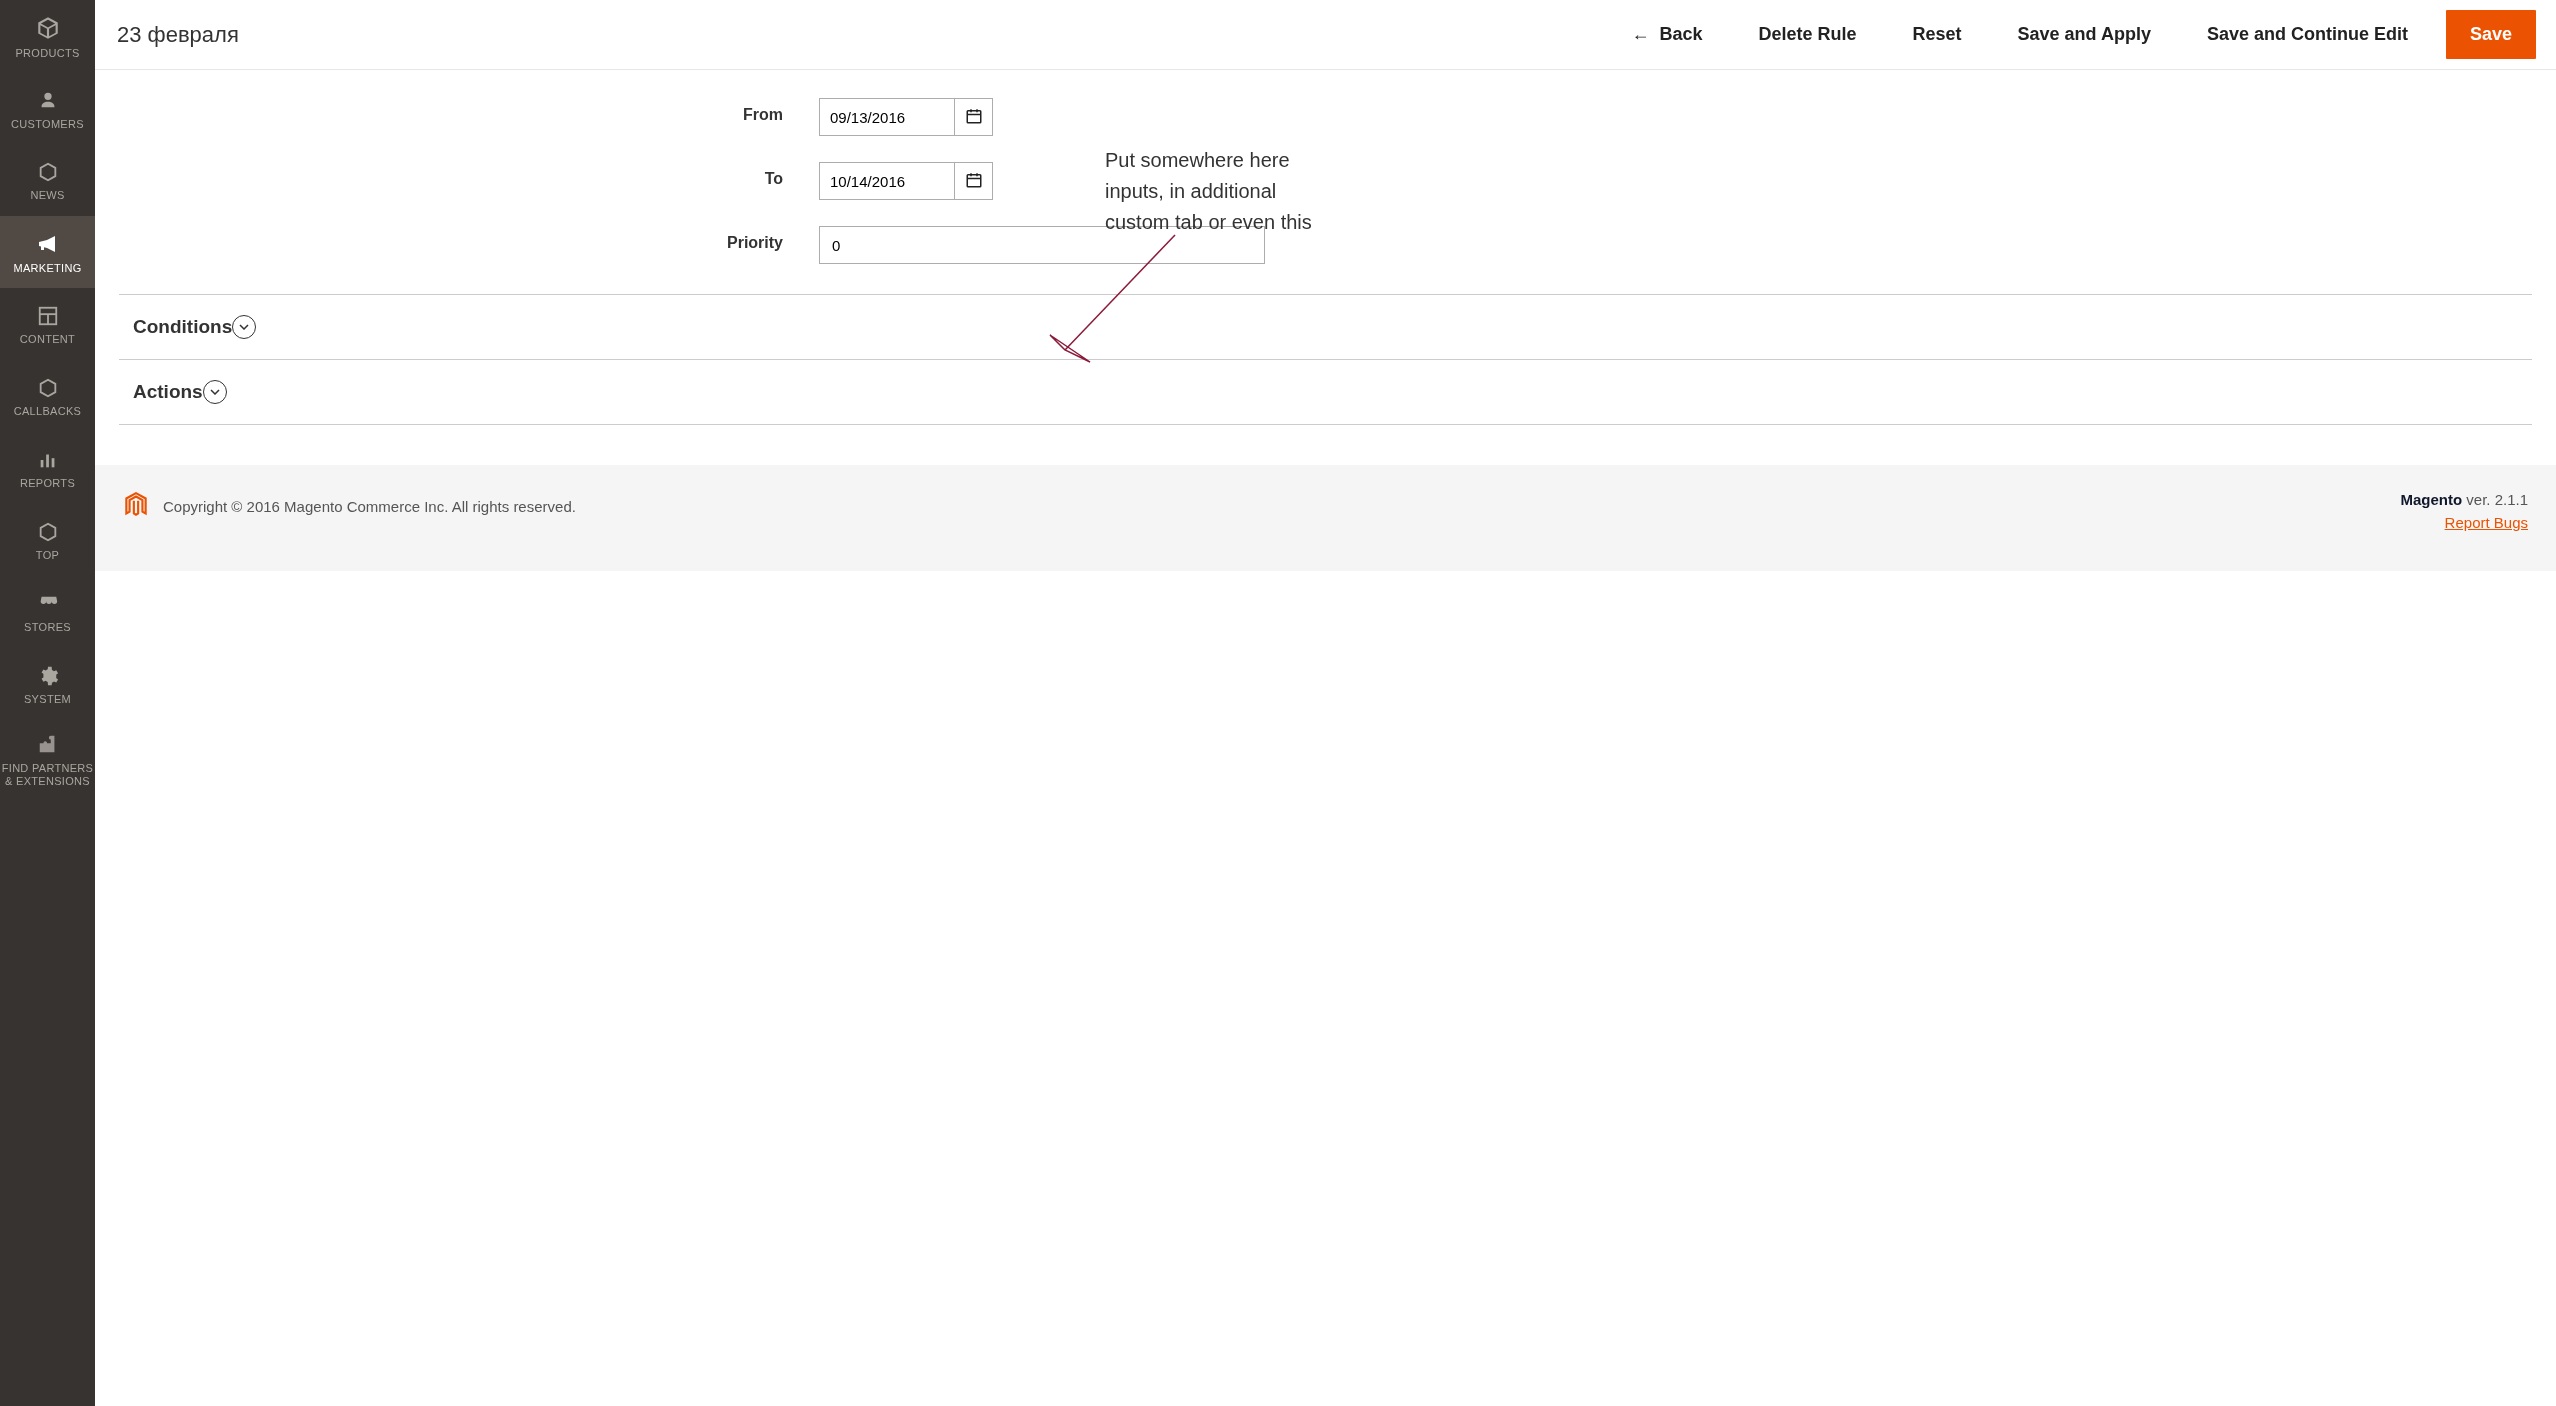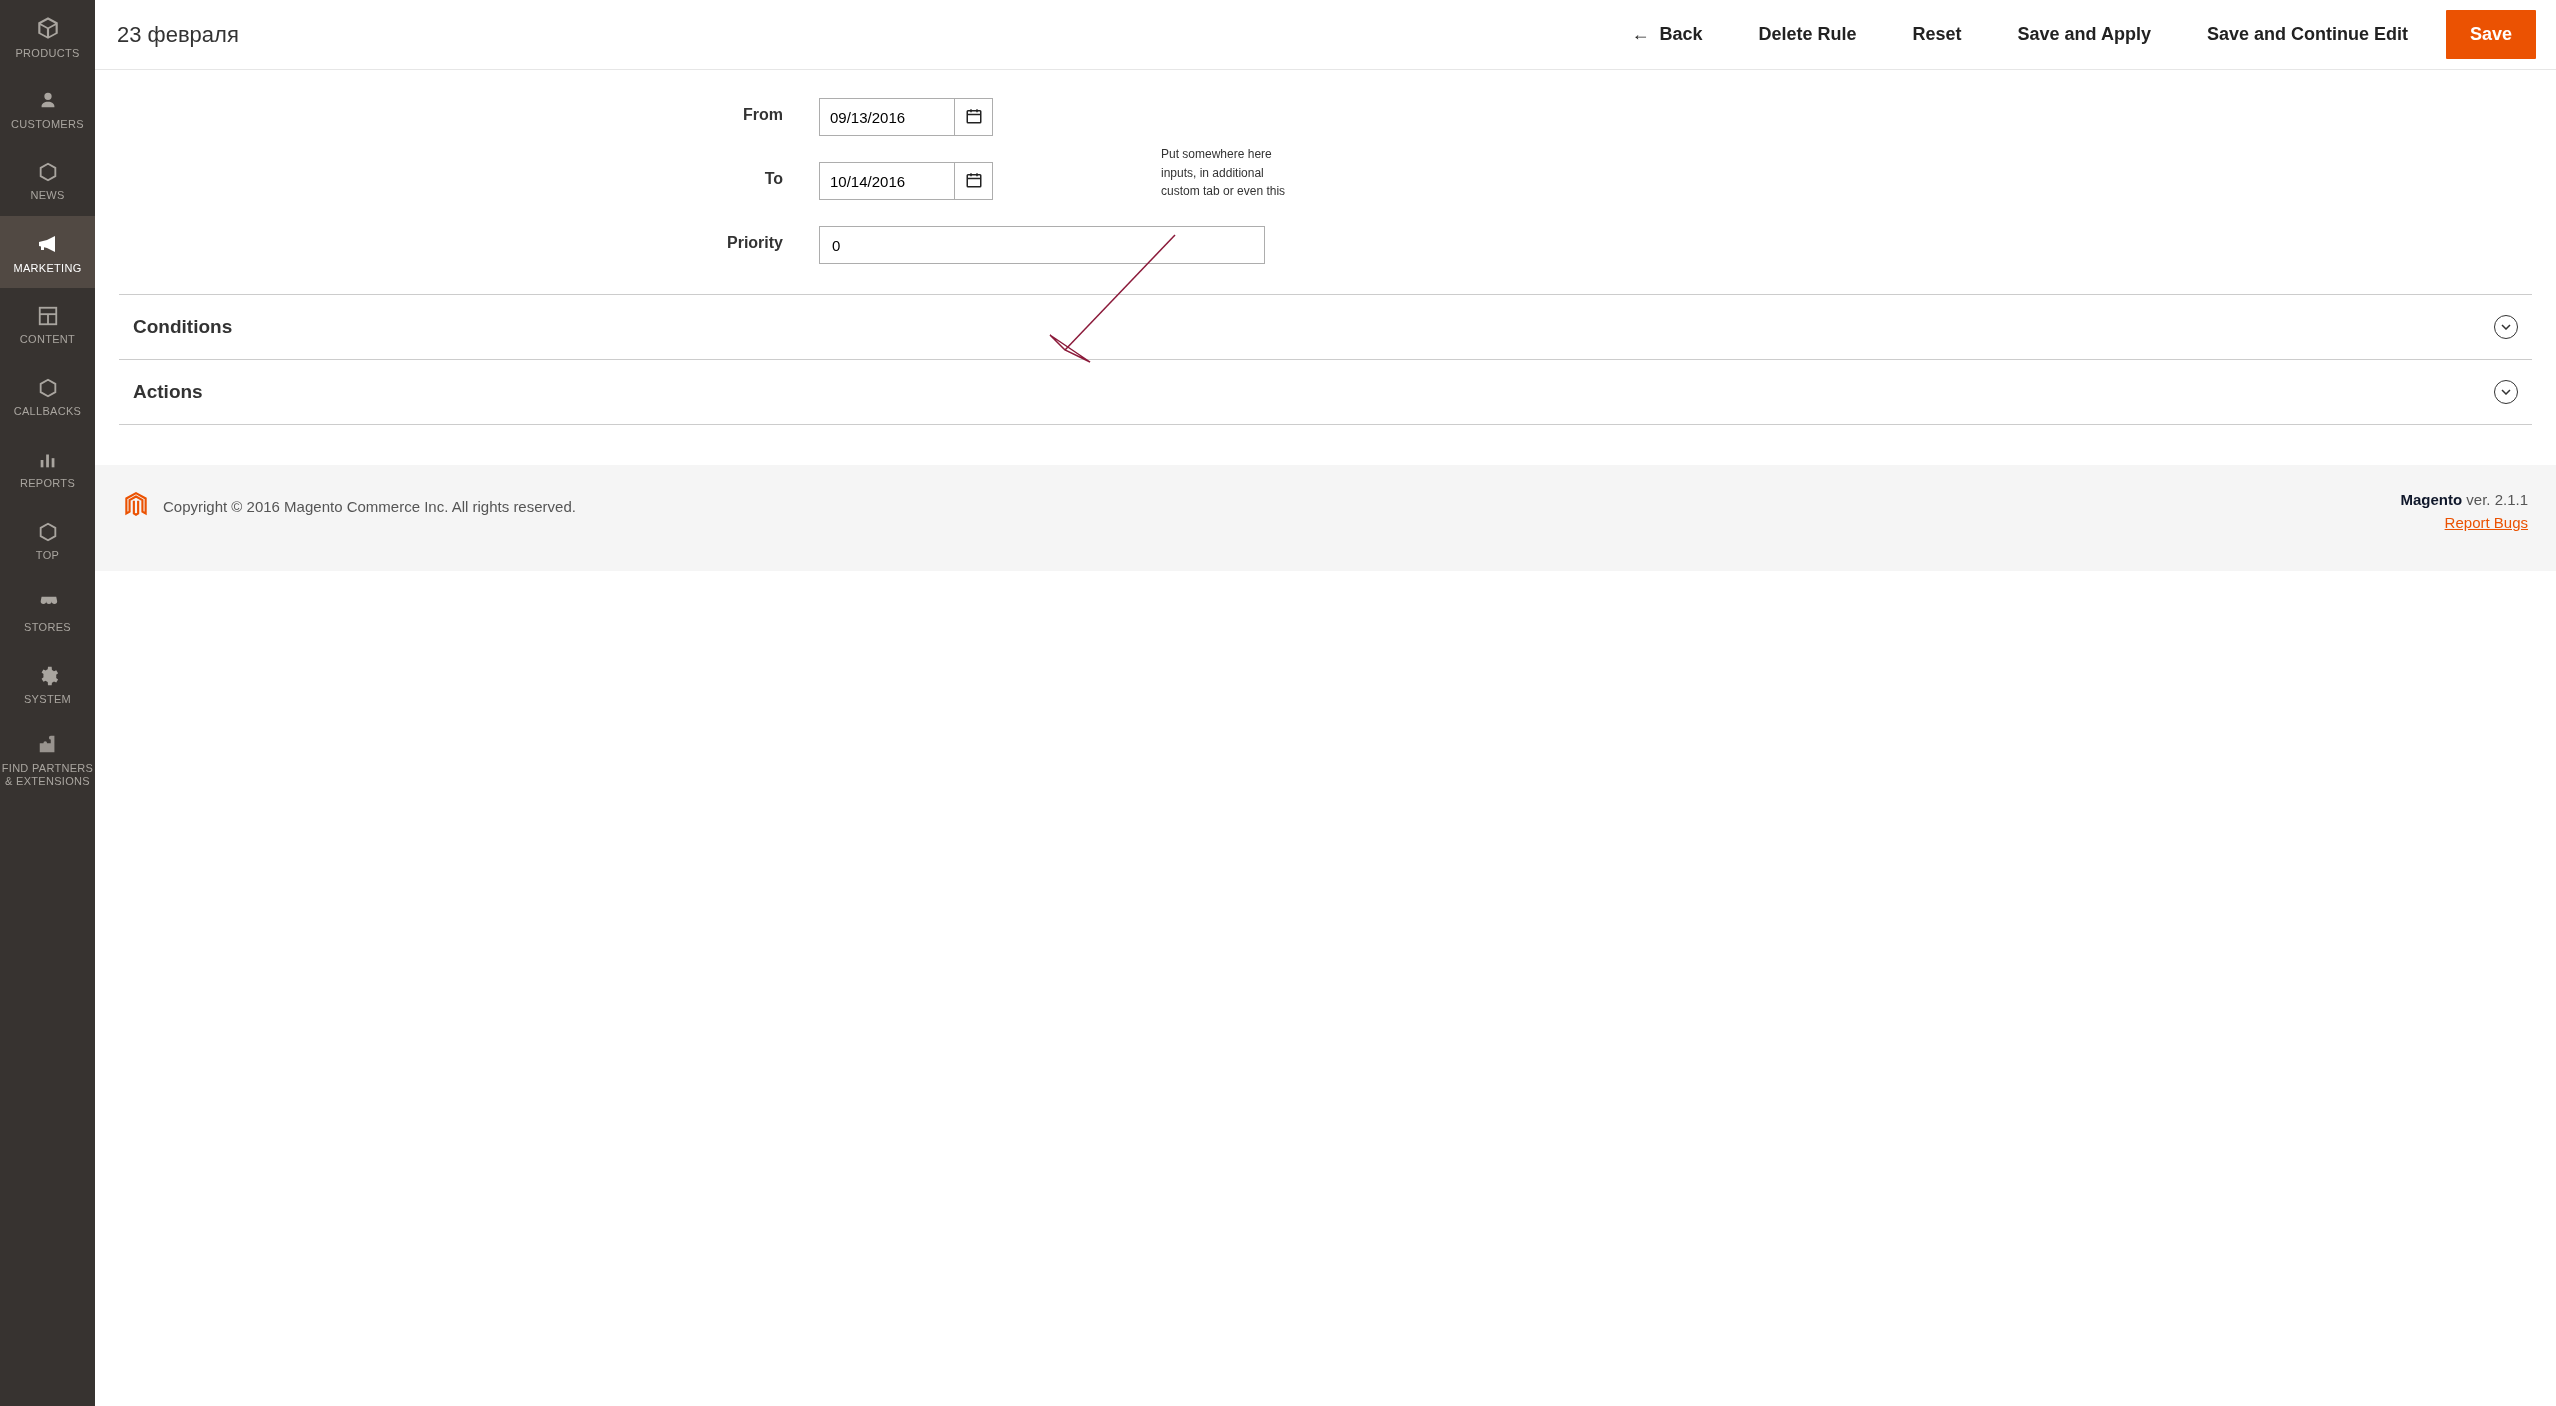--- a/index.html
+++ b/index.html
@@ -161,43 +161,43 @@
 .text-input {
   width: 446px;
   height: 38px;
   border: 1px solid #adadad;
   padding: 8px 12px;
   font-size: 15px;
   font-family: inherit;
 }
 .annotation-text {
   position: absolute;
-  left: 1066px;
+  left: 1010px;
   top: 75px;
-  font-size: 12px;
+  font-size: 20px;
   line-height: 1.55;
   white-space: pre;
 }
 .annotation-arrow {
   position: absolute;
   left: 940px;
   top: 160px;
   width: 160px;
   height: 150px;
   pointer-events: none;
 }
 
 
 .divider { border-top: 1px solid #ccc; margin: 30px 0 0; }
 .collapsible {
   border-bottom: 1px solid #ccc;
   padding: 20px 14px;
   display: flex;
   align-items: center;
-  justify-content: space-between;
+  justify-content: flex-start;
   cursor: pointer;
 }
 .collapsible-title {
   font-size: 19px;
   font-weight: 700;
   color: #333;
 }
 .collapsible-arrow {
   width: 24px;
   height: 24px;

